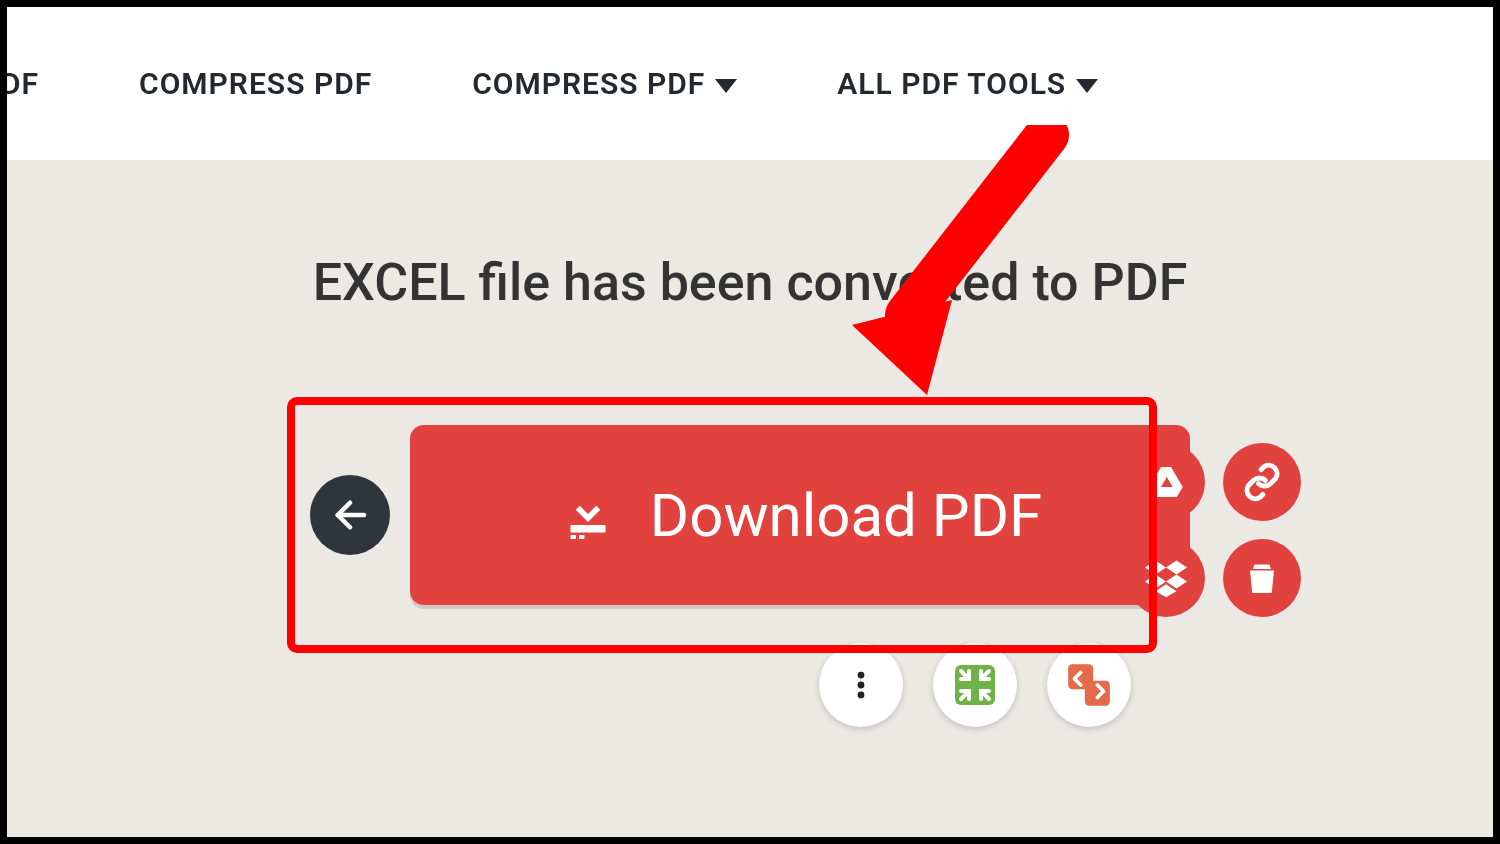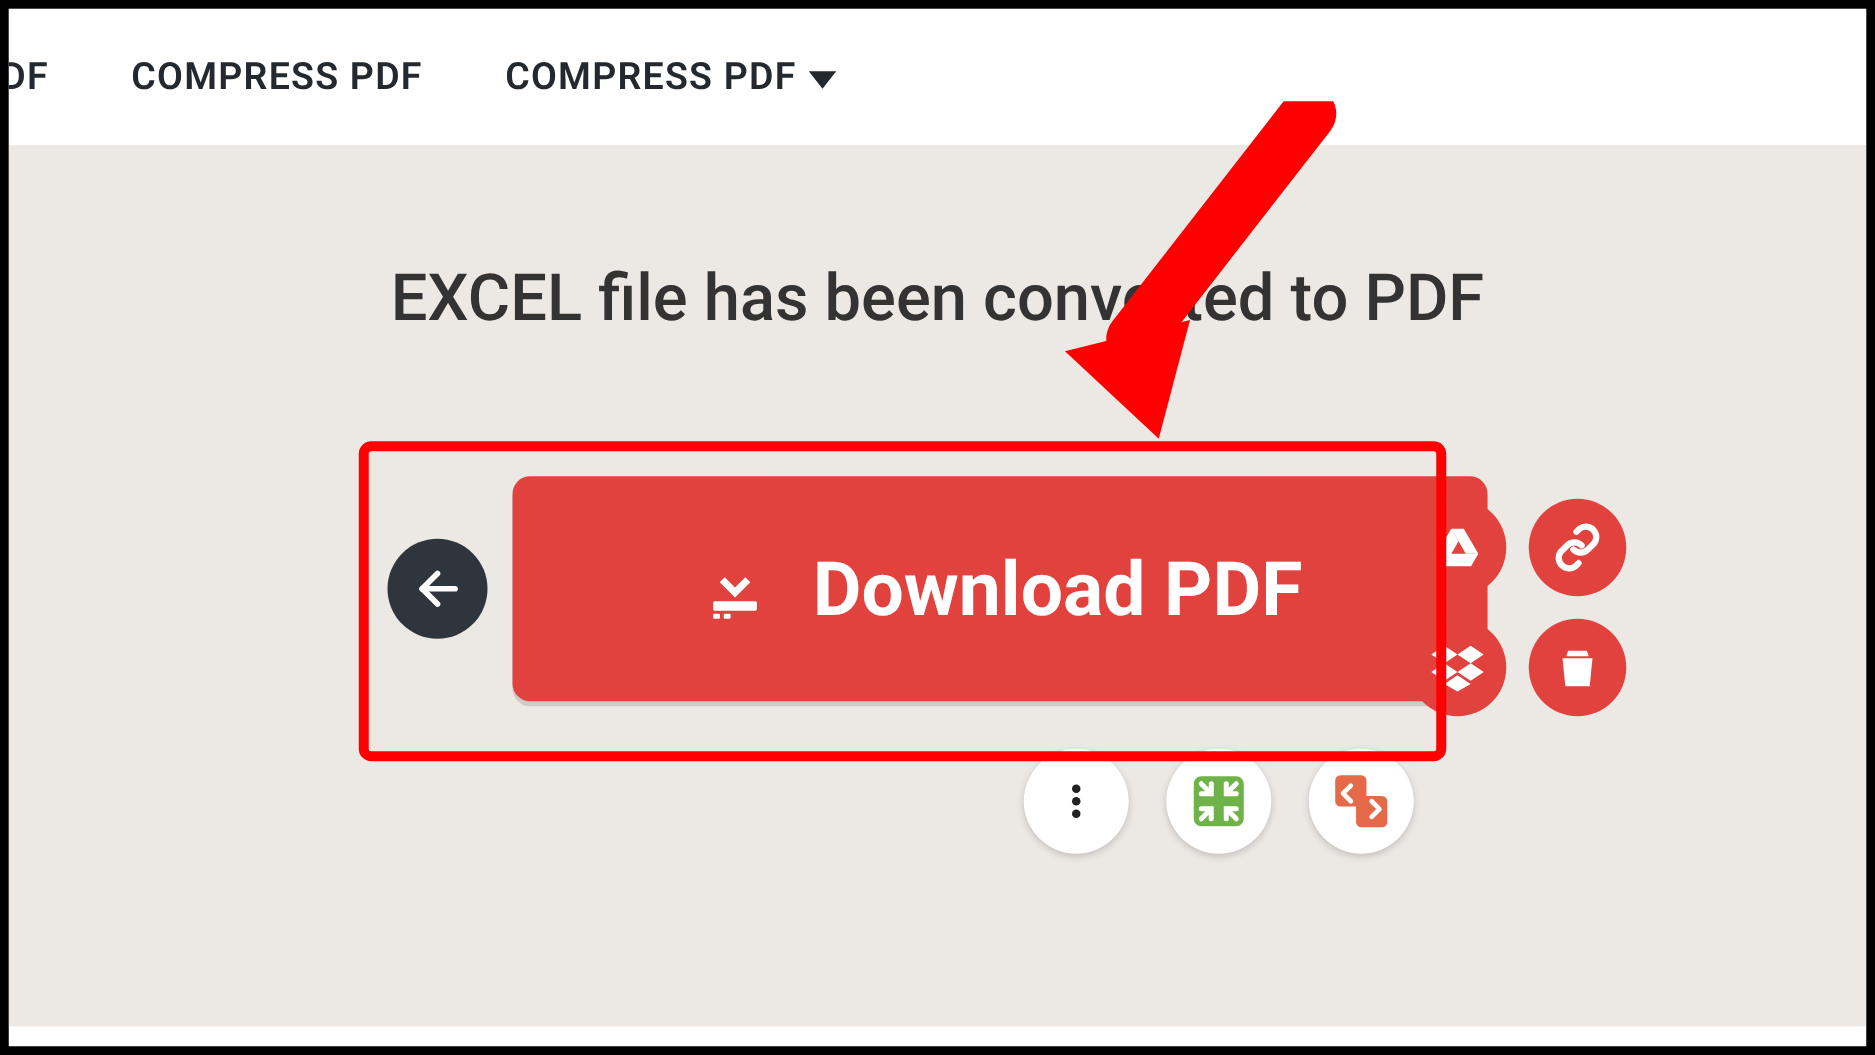--- a/index.html
+++ b/index.html
@@ -5,36 +5,37 @@
   * { box-sizing: border-box; margin: 0; padding: 0; }
   body {
     width: 1500px;
     height: 844px;
     font-family: -apple-system, "Segoe UI", Roboto, Arial, sans-serif;
     background: #fff;
     overflow: hidden;
     border: 7px solid #000;
   }
   .topnav {
-    height: 109px;
+    height: 153px;
     display: flex;
     align-items: center;
     gap: 66px;
     padding-left: 0;
     background: #fff;
   }
   .topnav .nav-item {
     font-size: 30px;
     font-weight: 600;
     letter-spacing: 1px;
     color: #23292e;
     cursor: pointer;
     display: flex;
     align-items: center;
     gap: 10px;
+    margin-left: 34px;
   }
   .topnav .nav-item.partial { margin-left: -6px; }
   .caret {
     width: 0; height: 0;
     border-left: 11px solid transparent;
     border-right: 11px solid transparent;
     border-top: 14px solid #23292e;
     margin-top: 4px;
   }
   .stage {
@@ -75,21 +76,21 @@
     width: 780px;
     height: 180px;
     background: #e1423e;
     border-radius: 14px;
     display: flex;
     align-items: center;
     justify-content: center;
     gap: 32px;
     color: #fff;
     font-size: 60px;
-    font-weight: 700;
+    font-weight: 400;
     box-shadow: 0 4px 0 rgba(0,0,0,0.12);
     cursor: pointer;
     position: relative;
     z-index: 3;
   }
   .highlight-rect {
     position: absolute;
     top: 237px;
     left: 280px;
     width: 870px;
@@ -146,20 +147,24 @@
   }
 </style>
 </head>
 <body>
 
 <div class="topnav">
   <div class="nav-item partial">DF</div>
   <div class="nav-item">COMPRESS PDF</div>
   <div class="nav-item">
     <span>COMPRESS PDF</span>
+    <span class="caret"></span>
+  </div>
+  <div class="nav-item">
+    <span>ALL PDF TOOLS</span>
     <span class="caret"></span>
   </div>
 </div>
 
 <div class="stage">
 
   <h1 class="title">EXCEL file has been converted to PDF</h1>
 
   <div class="highlight-rect"></div>
 

